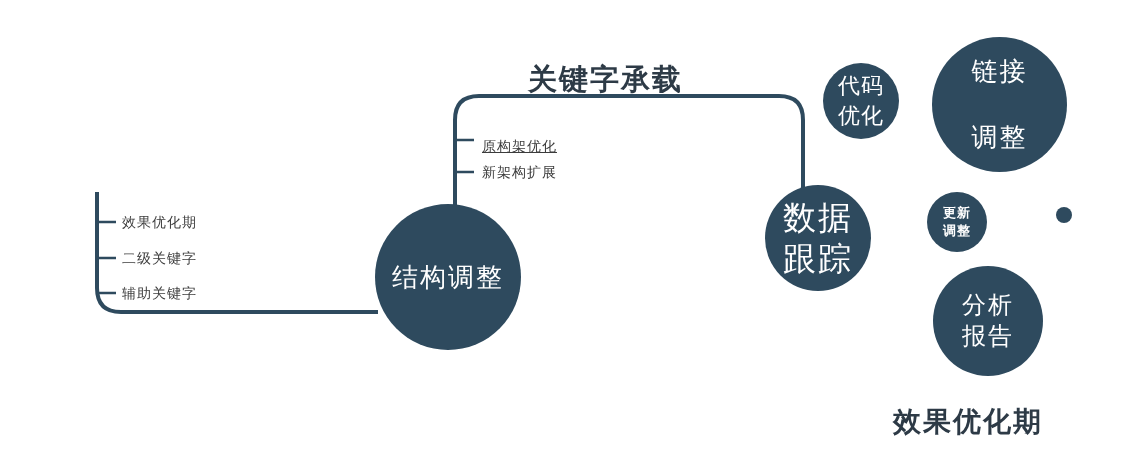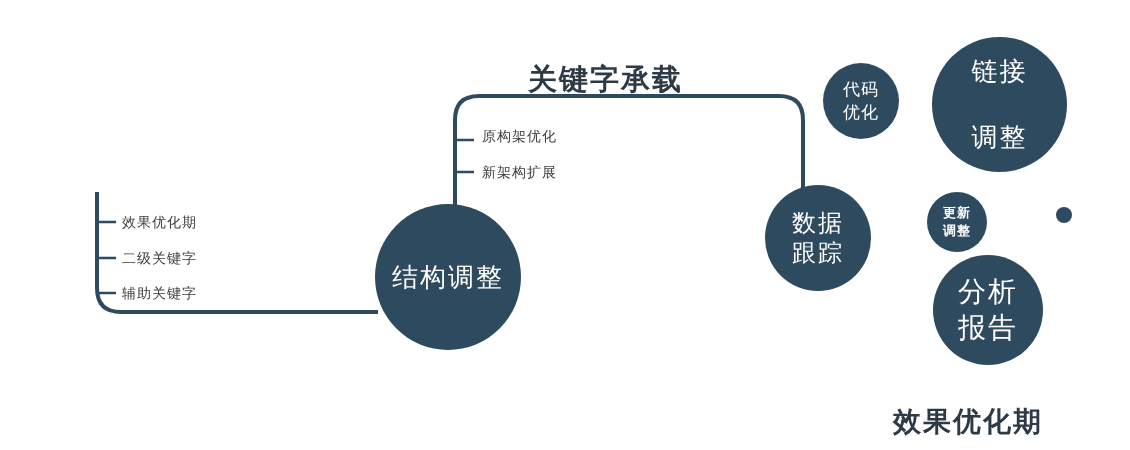--- a/index.html
+++ b/index.html
@@ -27,46 +27,46 @@
     color: #ffffff;
     display: flex;
     flex-direction: column;
     align-items: center;
     justify-content: center;
     text-align: center;
     letter-spacing: 2px;
   }
   .node-traffic   { left: 20px;  top: 56px;  width: 150px; height: 150px; font-size: 26px; }
   .node-structure { left: 375px; top: 204px; width: 146px; height: 146px; font-size: 26px; }
-  .node-tracking  { left: 765px; top: 185px; width: 106px; height: 106px; font-size: 24px; line-height: 1.25; }
-  .node-code      { left: 823px; top: 63px;  width: 76px;  height: 76px;  font-size: 17px; line-height: 1.35; letter-spacing: 1px; }
+  .node-tracking  { left: 765px; top: 185px; width: 106px; height: 106px; font-size: 33px; line-height: 1.25; }
+  .node-code      { left: 823px; top: 63px;  width: 76px;  height: 76px;  font-size: 22px; line-height: 1.35; letter-spacing: 1px; }
   .node-link      { left: 932px; top: 37px;  width: 135px; height: 135px; font-size: 26px; line-height: 1.3; gap: 32px; }
   .node-update    { left: 927px; top: 192px; width: 60px;  height: 60px;  font-size: 13px; font-weight: bold; line-height: 1.35; letter-spacing: 1px; }
-  .node-report    { left: 933px; top: 255px; width: 110px; height: 110px; font-size: 28px; line-height: 1.3; }
+  .node-report    { left: 933px; top: 266px; width: 110px; height: 110px; font-size: 24px; line-height: 1.3; }
   .dot {
     position: absolute;
     left: 1056px; top: 207px;
     width: 16px; height: 16px;
     border-radius: 50%;
     background: var(--circle, #2e4a5e);
   }
   .branch-label {
     position: absolute;
     font-size: 14px;
     color: var(--small_label, #3c3c3c);
     letter-spacing: 1px;
     white-space: nowrap;
     line-height: 16px;
   }
   .bl { left: 122px; }
   .bl-1 { top: 214px; }
   .bl-2 { top: 250px; }
   .bl-3 { top: 285px; }
   .bm { left: 482px; }
-  .bm-1 { top: 128px; }
+  .bm-1 { top: 138px; text-decoration: underline; }
   .bm-2 { top: 164px; }
   .edge-label {
     position: absolute;
     color: var(--label_dark, #2d3a46);
     font-weight: 600;
     letter-spacing: 2px;
     white-space: nowrap;
   }
   .label-user-base { left: 155px; top: 326px; font-size: 30px; }
   .label-keyword   { left: 528px; top: 60px;  font-size: 29px; }

